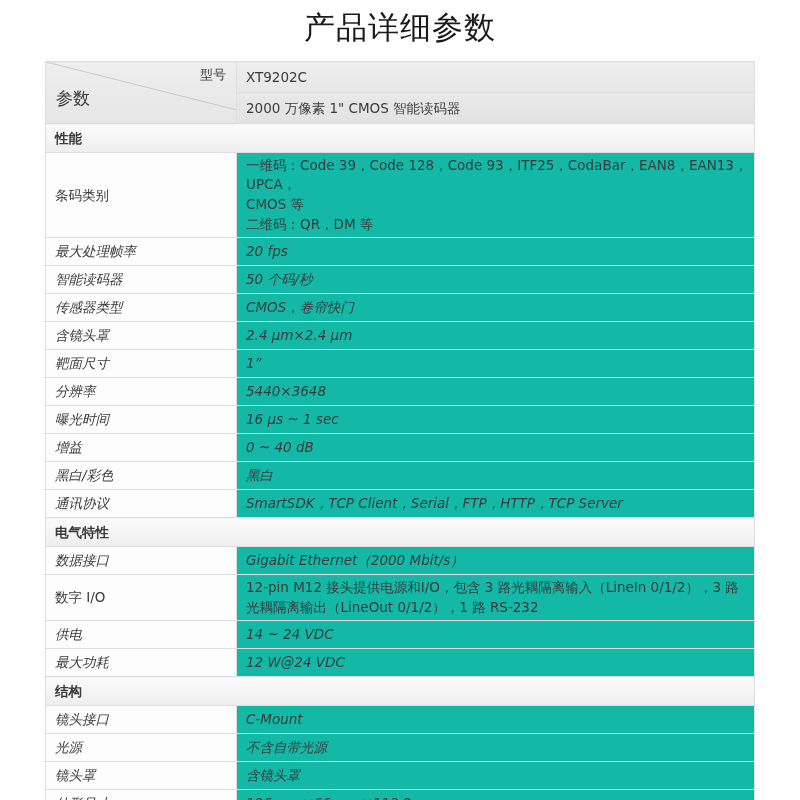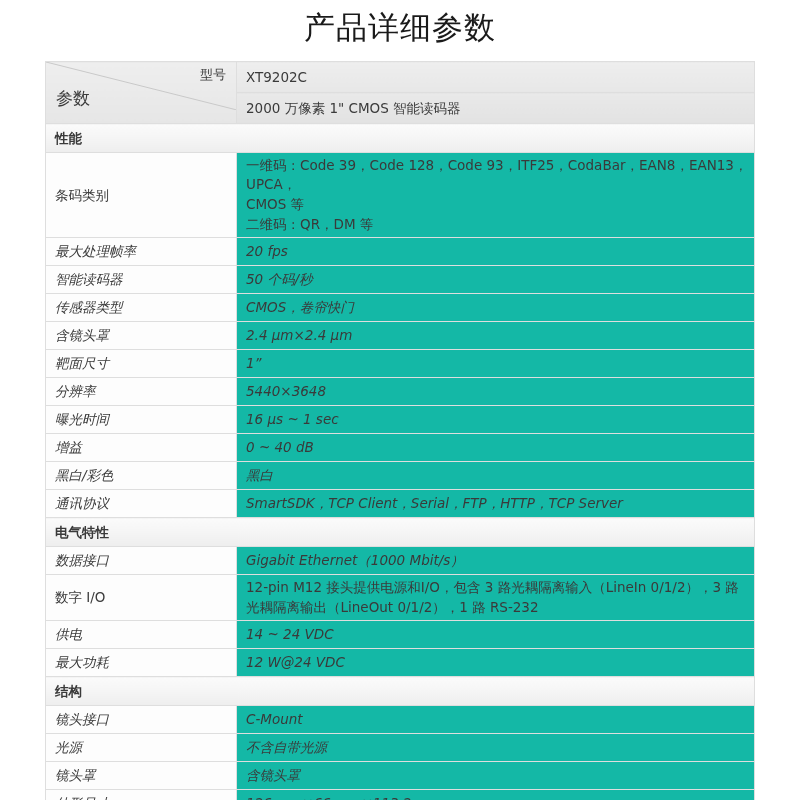--- a/index.html
+++ b/index.html
@@ -221,21 +221,21 @@
           <td class="value-cell tall">SmartSDK，TCP Client，Serial，FTP，HTTP，TCP Server</td>
         </tr>
 
         <tr>
           <td class="section-head">电气特性</td>
           <td class="section-head-blank"></td>
         </tr>
 
         <tr>
           <td class="label-cell tall">数据接口</td>
-          <td class="value-cell tall">Gigabit Ethernet（1000 Mbit/s）</td>
+          <td class="value-cell tall">Gigabit Ethernet（2000 Mbit/s）</td>
         </tr>
         <tr>
           <td class="label-cell">数字 I/O</td>
           <td class="value-cell">
             <span class="multi-line">12-pin M12 接头提供电源和I/O，包含 3 路光耦隔离输入（LineIn 0/1/2），3 路</span>
             <span class="multi-line">光耦隔离输出（LineOut 0/1/2），1 路 RS-232</span>
           </td>
         </tr>
         <tr>
           <td class="label-cell tall">供电</td>

